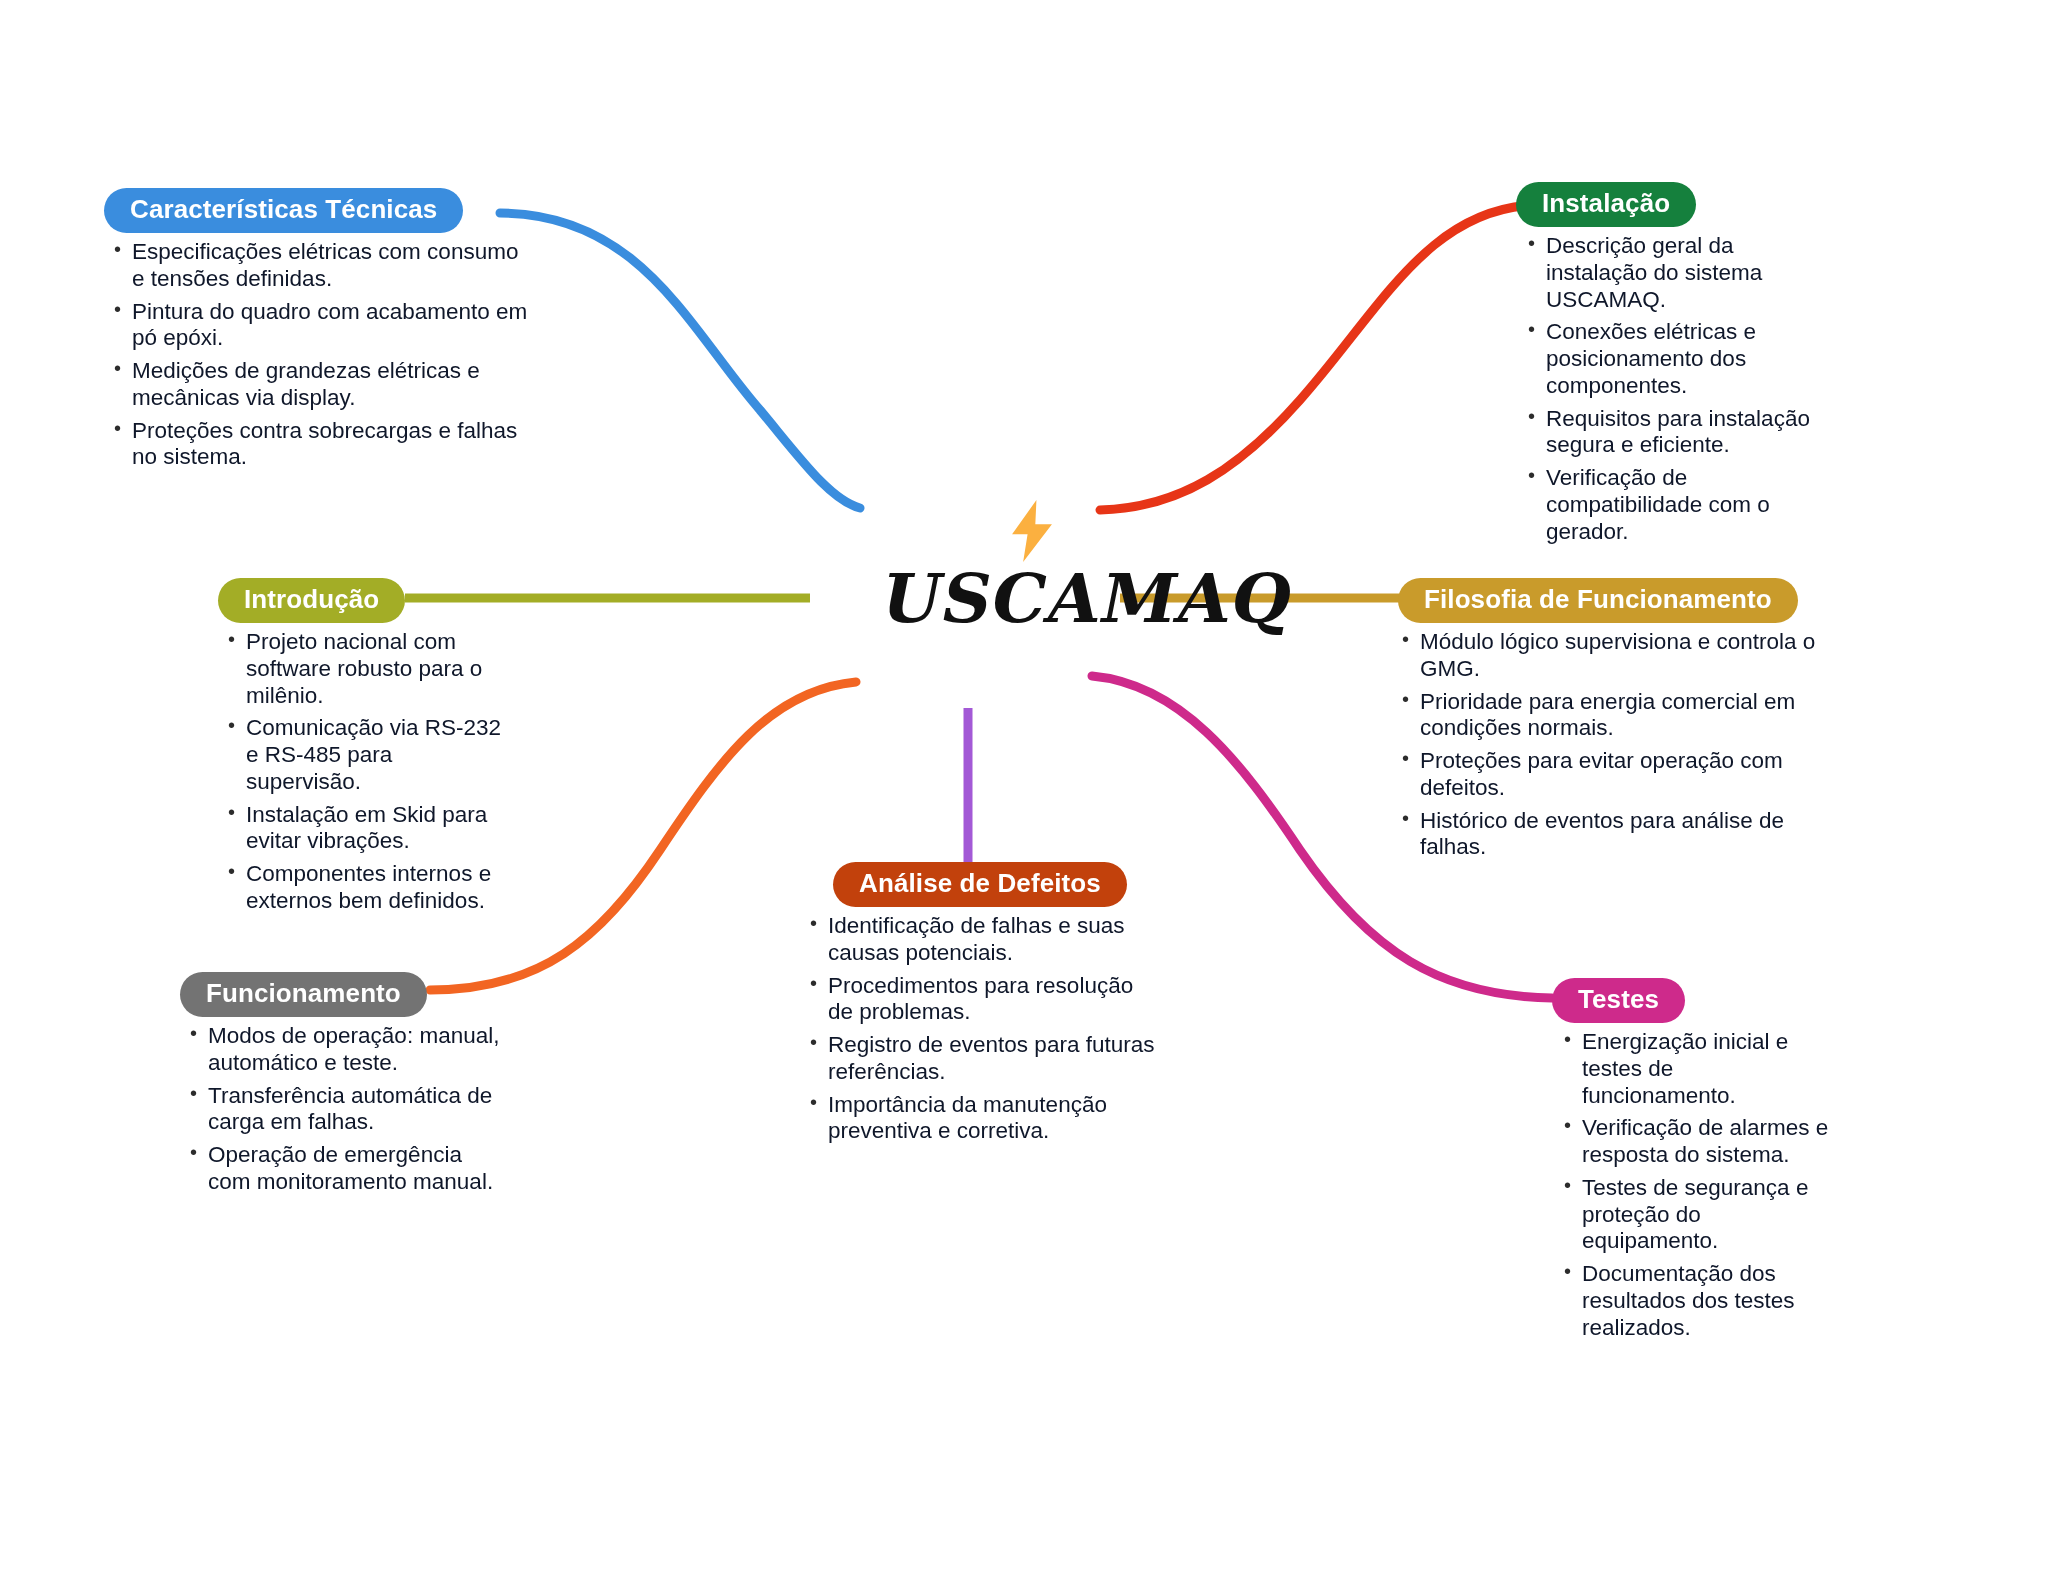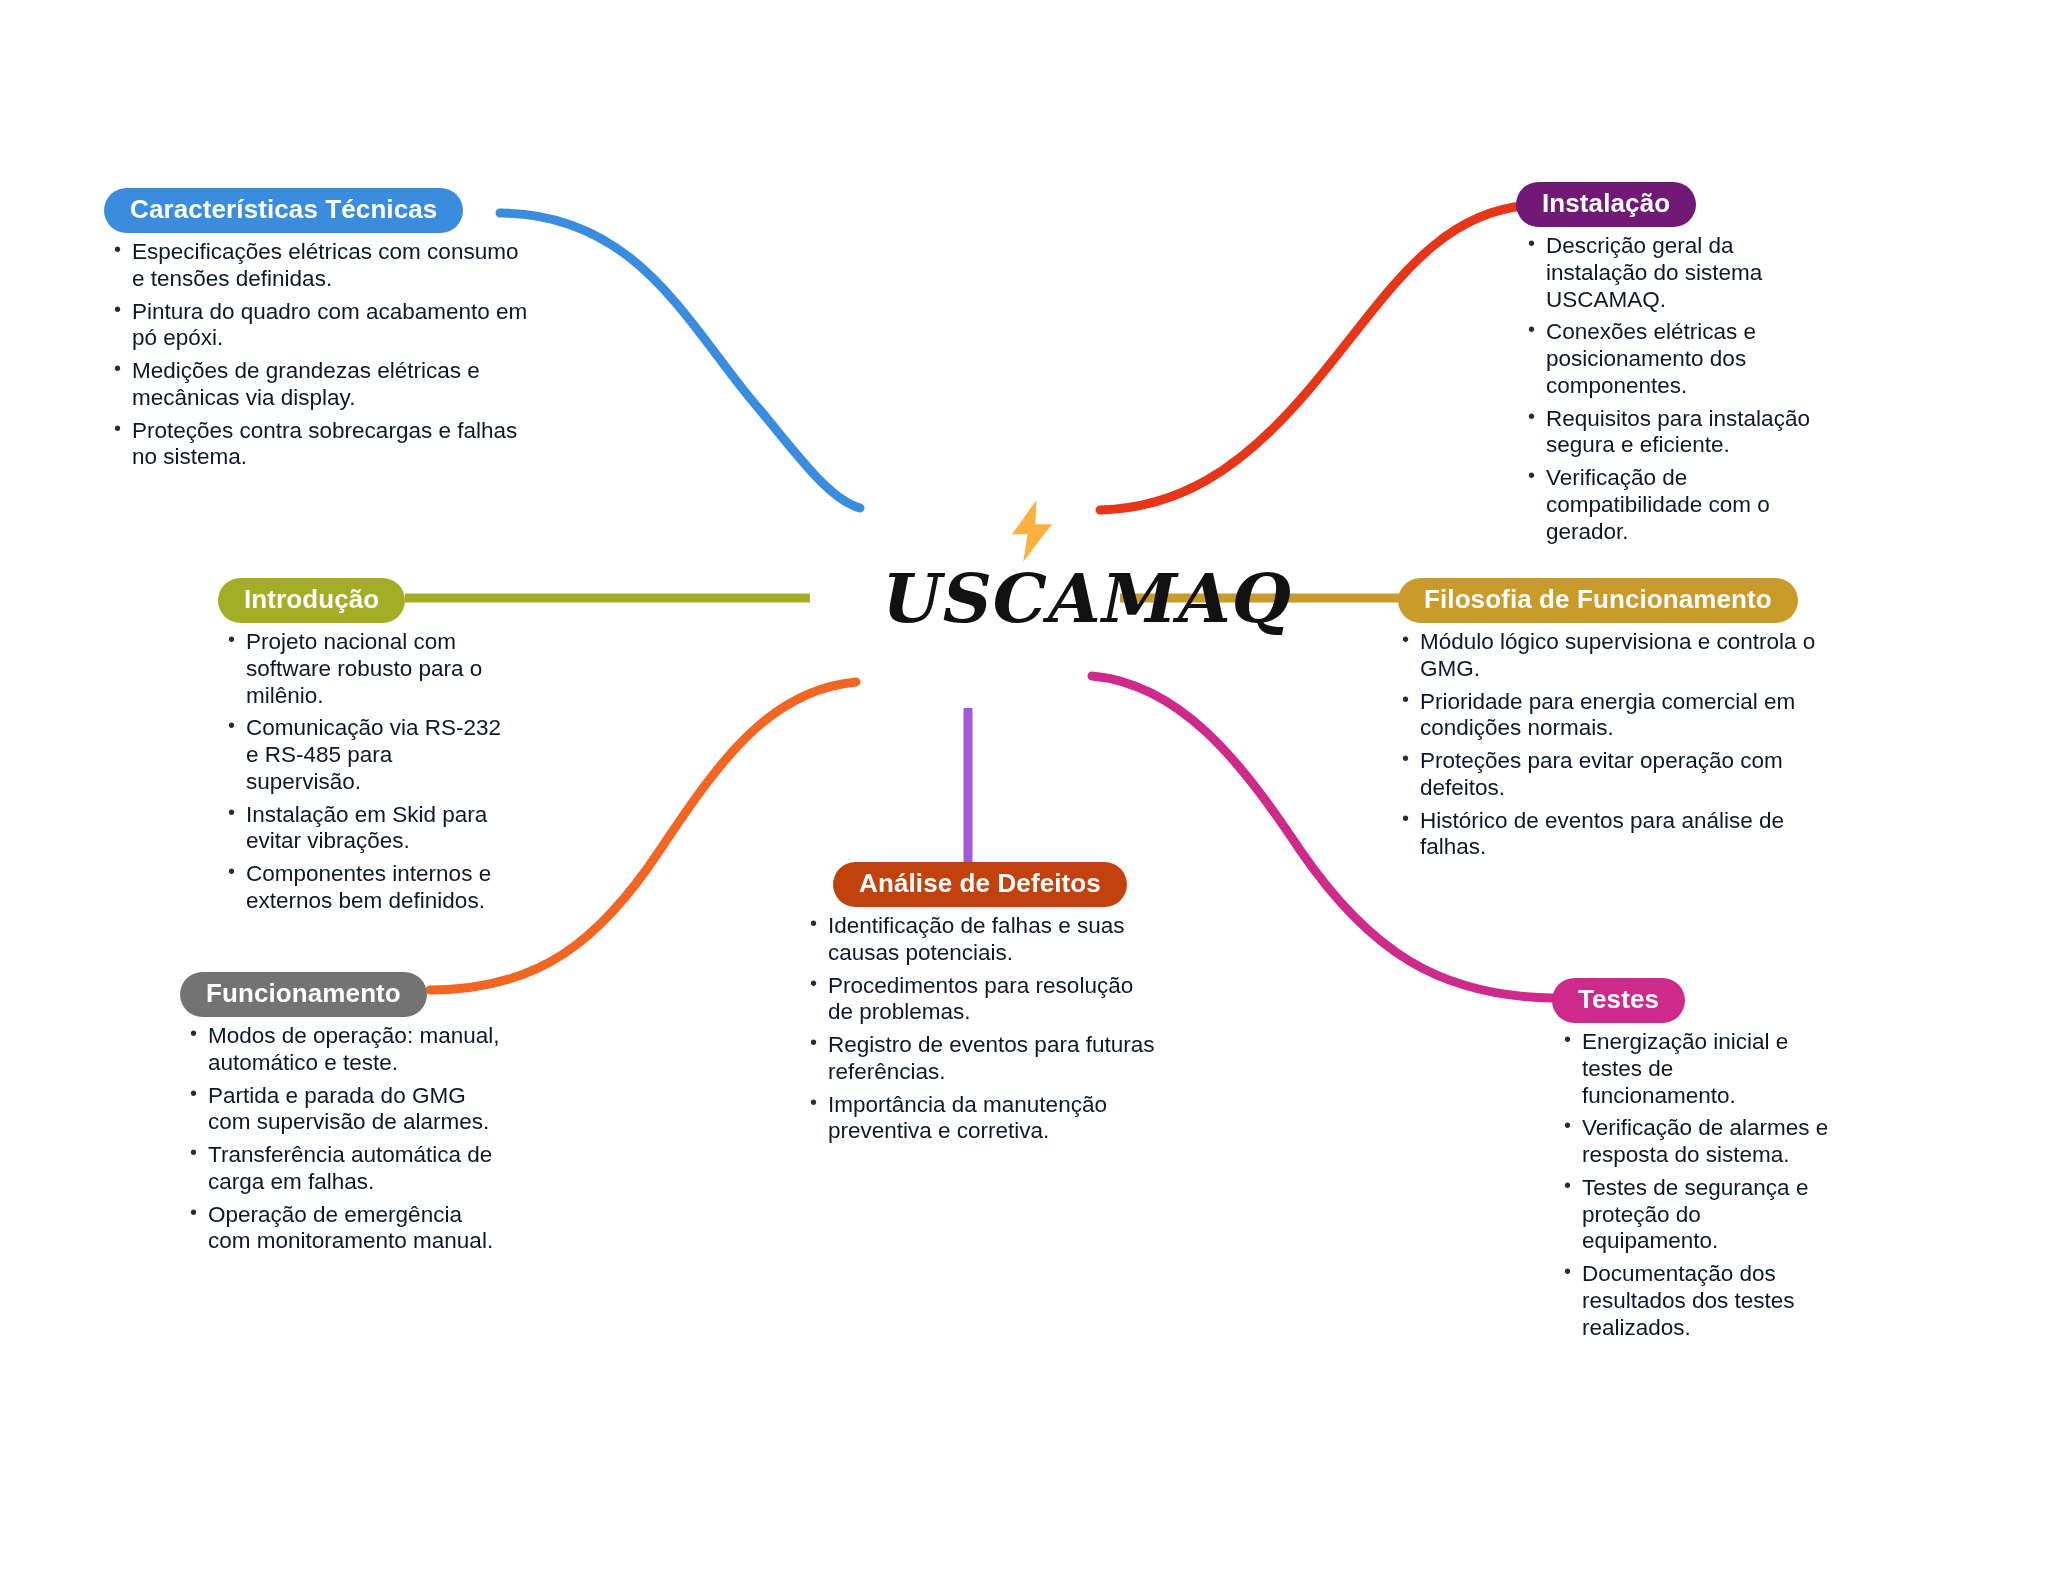--- a/index.html
+++ b/index.html
@@ -146,21 +146,21 @@
     <span class="pill" style="background:#3A8DDE">Características Técnicas</span>
     <ul class="bullets">
       <li>Especificações elétricas com consumo e tensões definidas.</li>
       <li>Pintura do quadro com acabamento em pó epóxi.</li>
       <li>Medições de grandezas elétricas e mecânicas via display.</li>
       <li>Proteções contra sobrecargas e falhas no sistema.</li>
     </ul>
   </div>
 
   <div class="branch" id="branch-instalacao">
-    <span class="pill" style="background:#701a75">Instalação</span>
+    <span class="pill" style="background:#15803d">Instalação</span>
     <ul class="bullets">
       <li>Descrição geral da instalação do sistema USCAMAQ.</li>
       <li>Conexões elétricas e posicionamento dos componentes.</li>
       <li>Requisitos para instalação segura e eficiente.</li>
       <li>Verificação de compatibilidade com o gerador.</li>
     </ul>
   </div>
 
   <div class="branch" id="branch-introducao">
     <span class="pill" style="background:#A3AD26">Introdução</span>
@@ -179,21 +179,20 @@
       <li>Prioridade para energia comercial em condições normais.</li>
       <li>Proteções para evitar operação com defeitos.</li>
       <li>Histórico de eventos para análise de falhas.</li>
     </ul>
   </div>
 
   <div class="branch" id="branch-funcionamento">
     <span class="pill" style="background:#737373">Funcionamento</span>
     <ul class="bullets">
       <li>Modos de operação: manual, automático e teste.</li>
-      <li>Partida e parada do GMG com supervisão de alarmes.</li>
       <li>Transferência automática de carga em falhas.</li>
       <li>Operação de emergência com monitoramento manual.</li>
     </ul>
   </div>
 
   <div class="branch align-center" id="branch-analise">
     <span class="pill" style="background:#c2410c">Análise de Defeitos</span>
     <ul class="bullets">
       <li>Identificação de falhas e suas causas potenciais.</li>
       <li>Procedimentos para resolução de problemas.</li>

